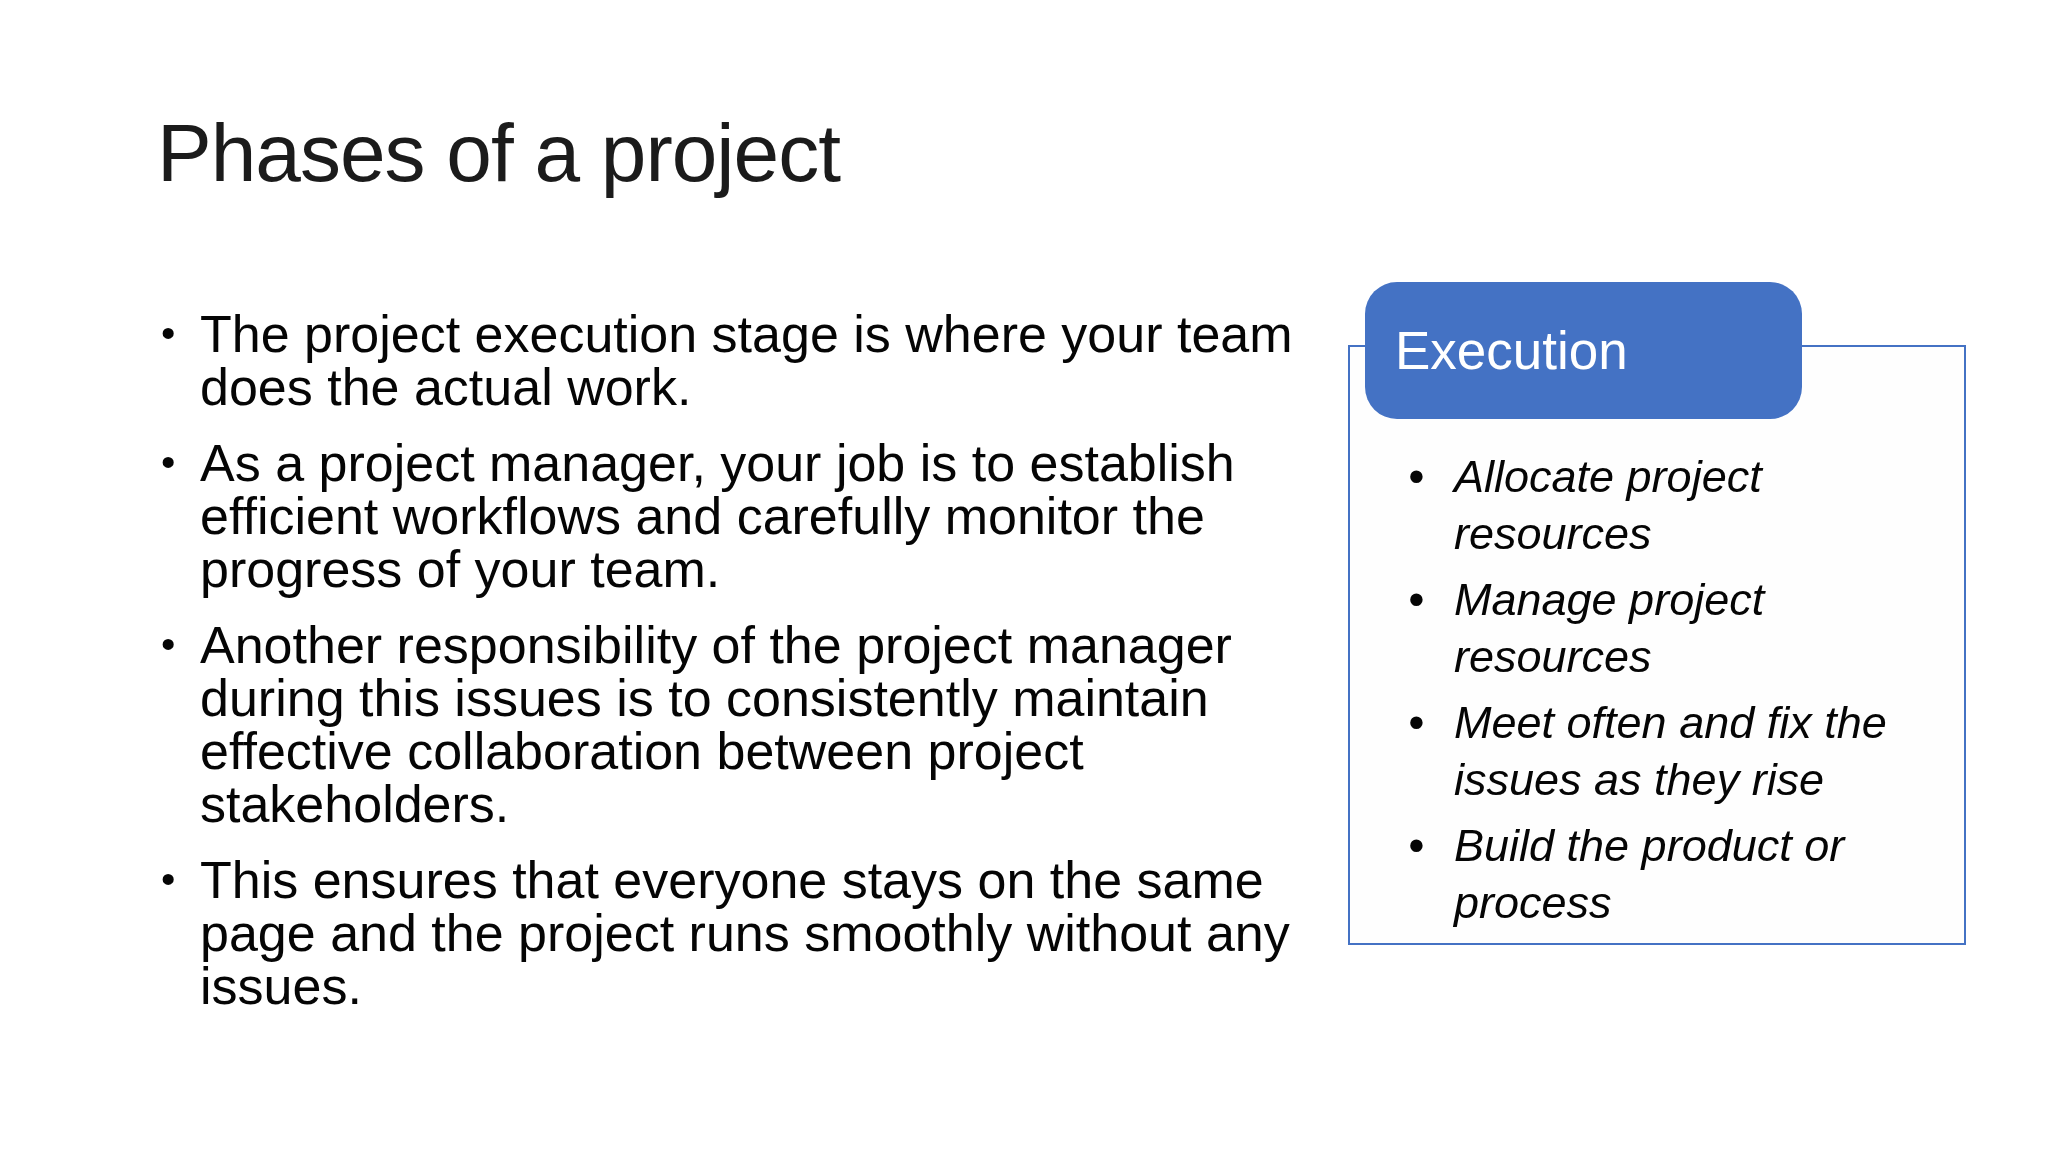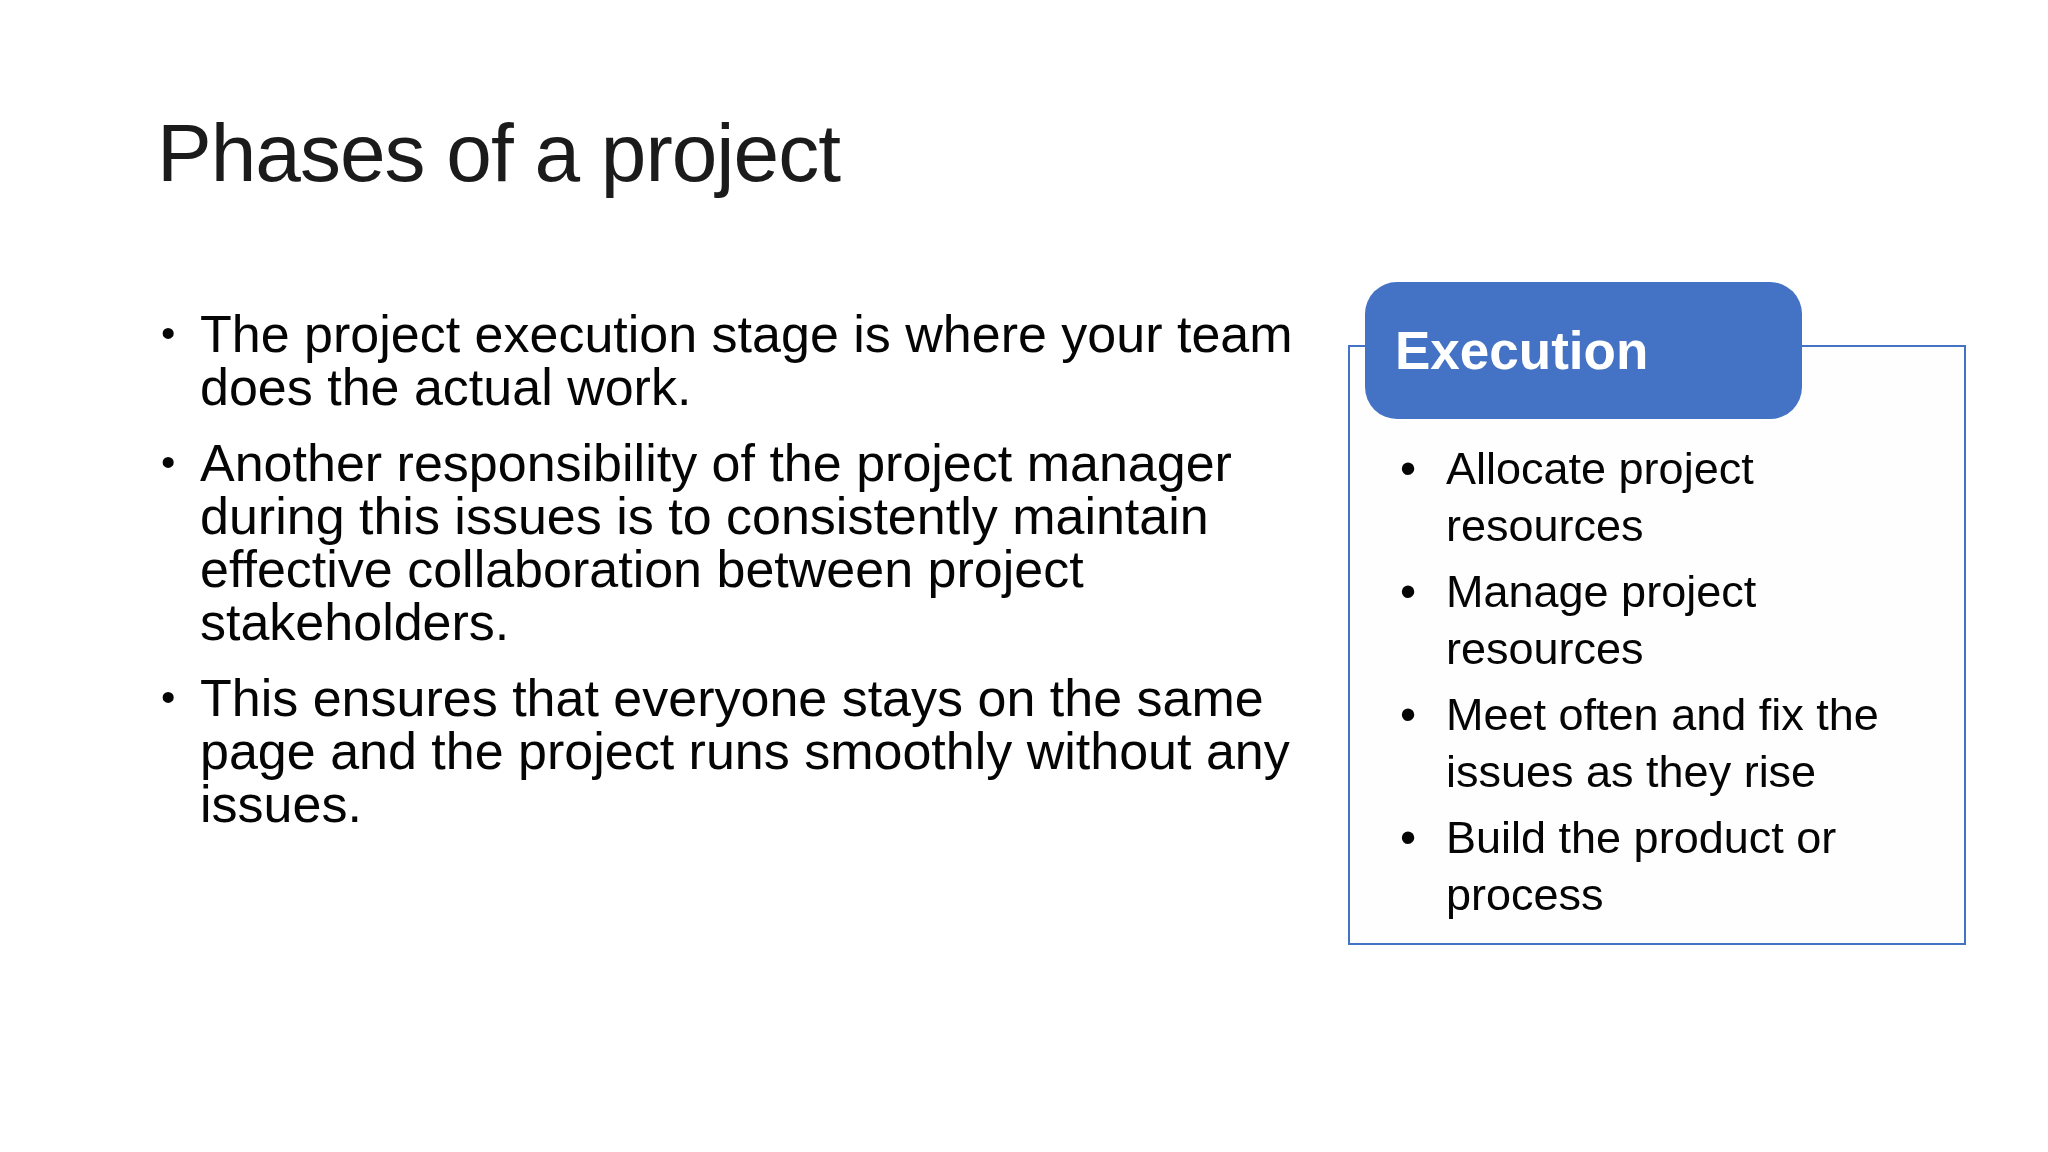--- a/index.html
+++ b/index.html
@@ -38,55 +38,58 @@
 
   
   .card {
     position: absolute; left: 1348px; top: 345px;
     width: 618px; height: 600px; box-sizing: border-box;
     border: 2px solid var(--card-border, #4472C4);
     background: #fefefe;
   }
   .card-list {
     position: absolute; left: 1396px; top: 436px; width: 540px;
-    margin: 4px; padding: 0; list-style: none;
+    margin: 12px; padding: 0; list-style: none; font-style: italic;
   }
   .card-list li {
     position: relative; padding-left: 46px; margin: 0 0 9px 0;
     font-size: 45px; line-height: 57px; color: var(--body-text, #050505);
     white-space: pre-line;
   }
   .card-list li::before {
     content: "\2022";
     position: absolute; left: 0; top: 0;
     font-size: 46px; color: var(--body-text, #050505);
   }
 
   
   .card-header {
     position: absolute; left: 1365px; top: 282px;
     width: 437px; height: 137px; box-sizing: border-box;
     background: var(--accent-blue, #4472C4);
     border-radius: 32px;
     display: flex; align-items: center;
     padding-left: 30px;
-    font-size: 53px; font-weight: 700;
+    font-size: 53px; font-weight: 400;
     color: var(--header-text, #ffffff);
   }
 </style>
 </head>
 <body>
 
 <div class="slide">
 
   <h1 class="title">Phases of a project</h1>
 
   <ul class="bullets">
       <li>The project execution stage is where your team
 does the actual work.</li>
+      <li>As a project manager, your job is to establish
+efficient workflows and carefully monitor the
+progress of your team.</li>
       <li>Another responsibility of the project manager
 during this issues is to consistently maintain
 effective collaboration between project
 stakeholders.</li>
       <li>This ensures that everyone stays on the same
 page and the project runs smoothly without any
 issues.</li>
     </ul>
 
   <div class="card"></div>

